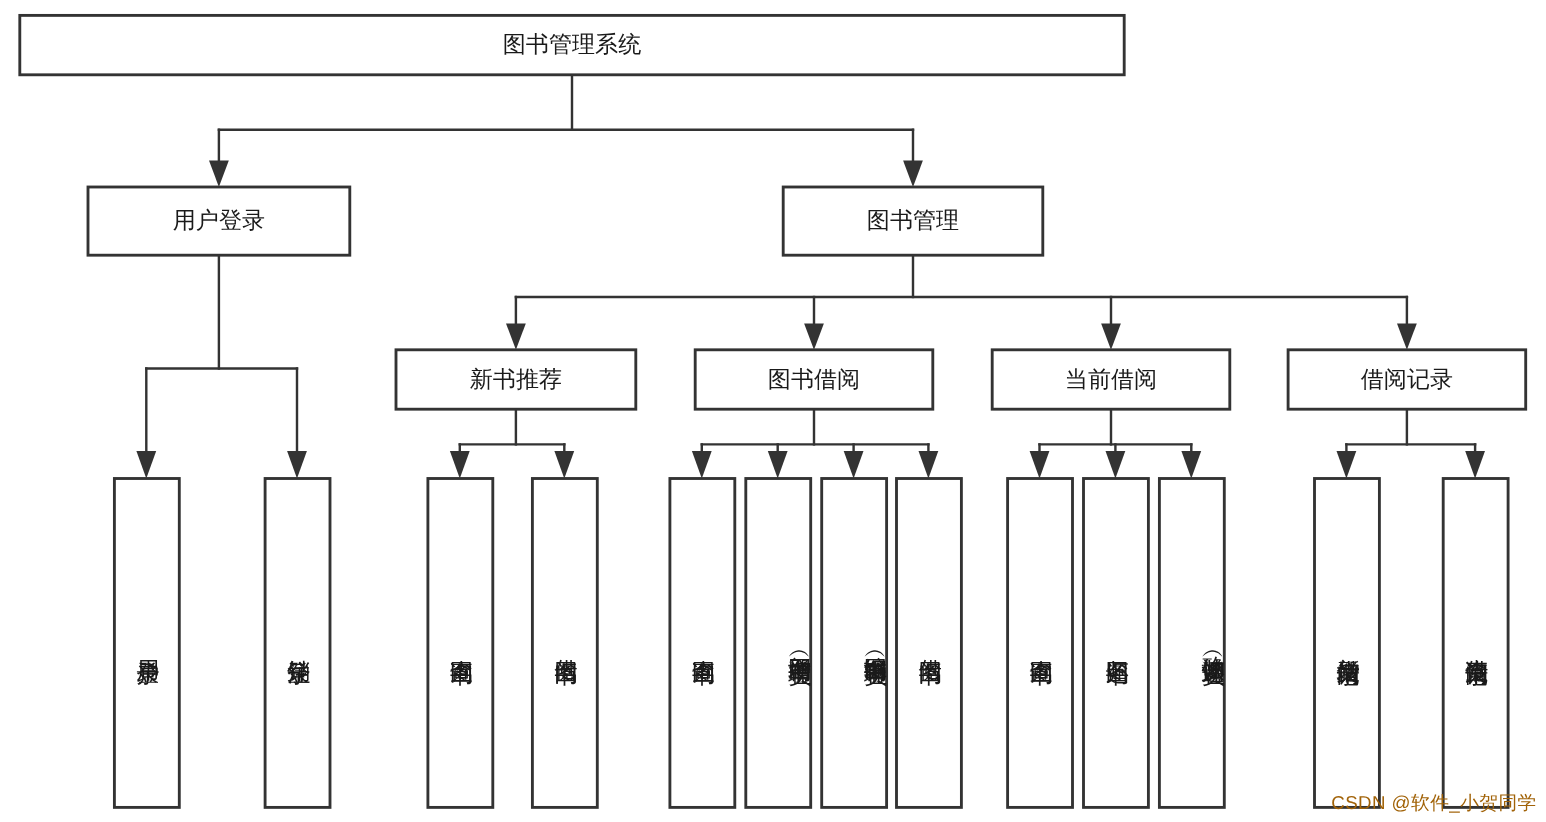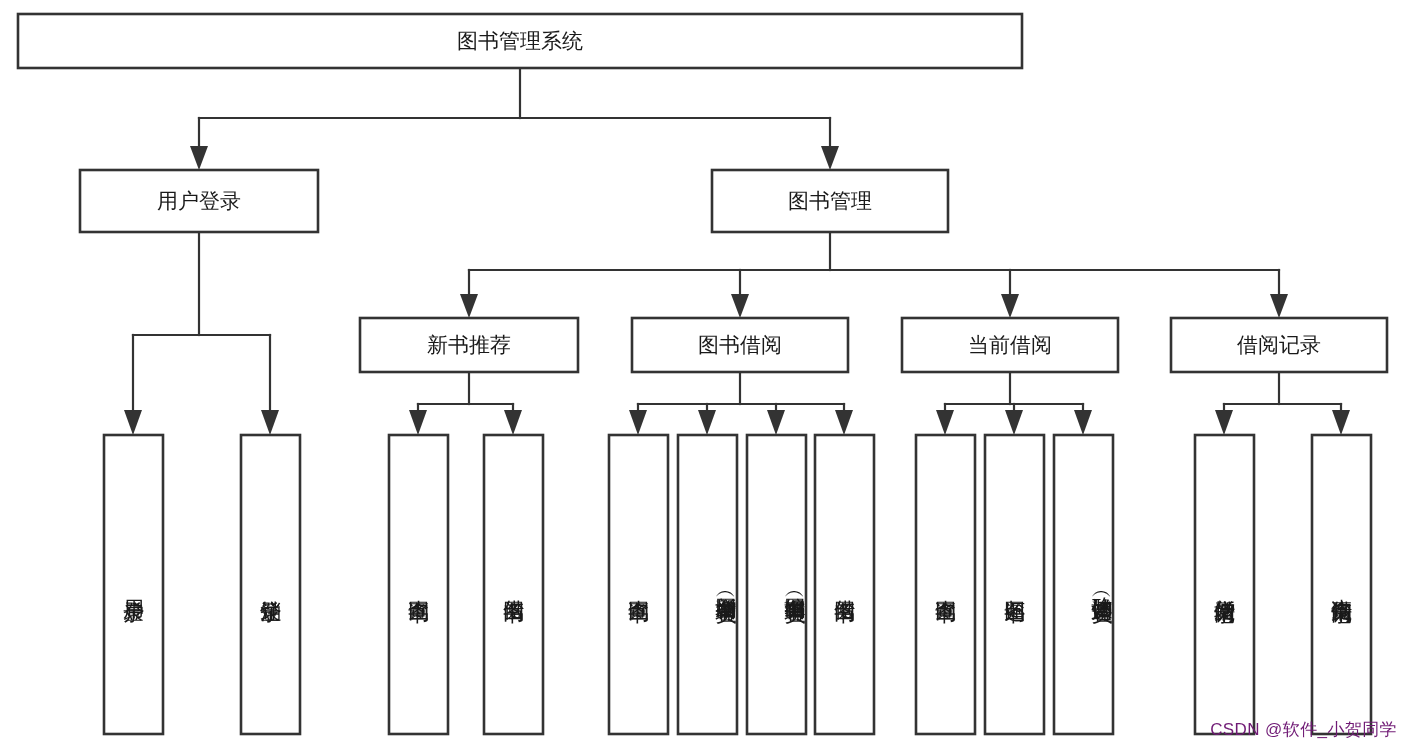--- a/index.html
+++ b/index.html
@@ -61,21 +61,21 @@
     text-align: center;
     white-space: nowrap;
     pointer-events: none;
   }
   .watermark {
     position: absolute;
     right: 8px;
     bottom: 6px;
     font-family: "Liberation Sans", "DejaVu Sans", sans-serif;
     font-size: 17px;
-    color: #701a75;
+    color: #a16207;
     letter-spacing: 0.4px;
     white-space: nowrap;
   }
 </style>
 </head>
 <body>
 
 <div id="stage">
 
   <svg id="diagram-svg" viewBox="0 0 1405 747">

